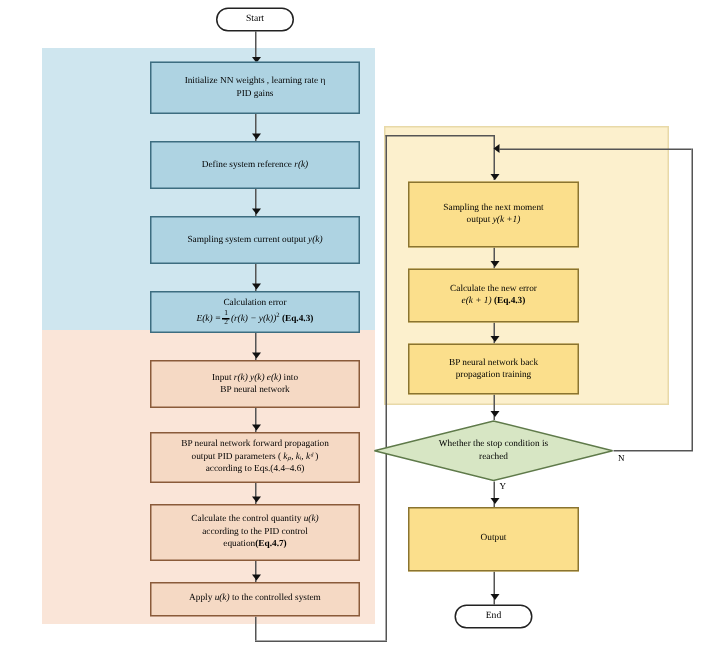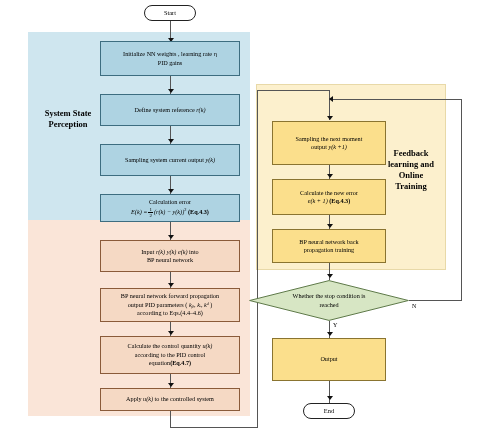--- a/index.html
+++ b/index.html
@@ -142,28 +142,22 @@
 <body>
 
 <div id="canvas">
 
   <div class="region region-blue" style="left:28px; top:32px; width:222px; height:188px;"></div>
 
   <div class="region region-orange" style="left:28px; top:220px; width:222px; height:196px;"></div>
 
   <div class="region region-yellow" style="left:256px; top:84px; width:190px; height:186px;"></div>
 
-  <div class="region-label" style="left:32px; top:108px; width:72px;">System State
-Perception</div>
-
-
-  <div class="region-label" style="left:380px; top:148px; width:62px;">Feedback
-learning and
-Online
-Training</div>
+
+
 
   <div class="conn conn-v" style="left:170px; top:21px; height:20px;"></div>
   <div class="arrow-down" style="left:167.5px; top:38px;"></div>
 
   <div class="conn conn-v" style="left:170px; top:76px; height:18px;"></div>
   <div class="arrow-down" style="left:167.5px; top:89px;"></div>
 
   <div class="conn conn-v" style="left:170px; top:126px; height:18px;"></div>
   <div class="arrow-down" style="left:167.5px; top:139px;"></div>
 

